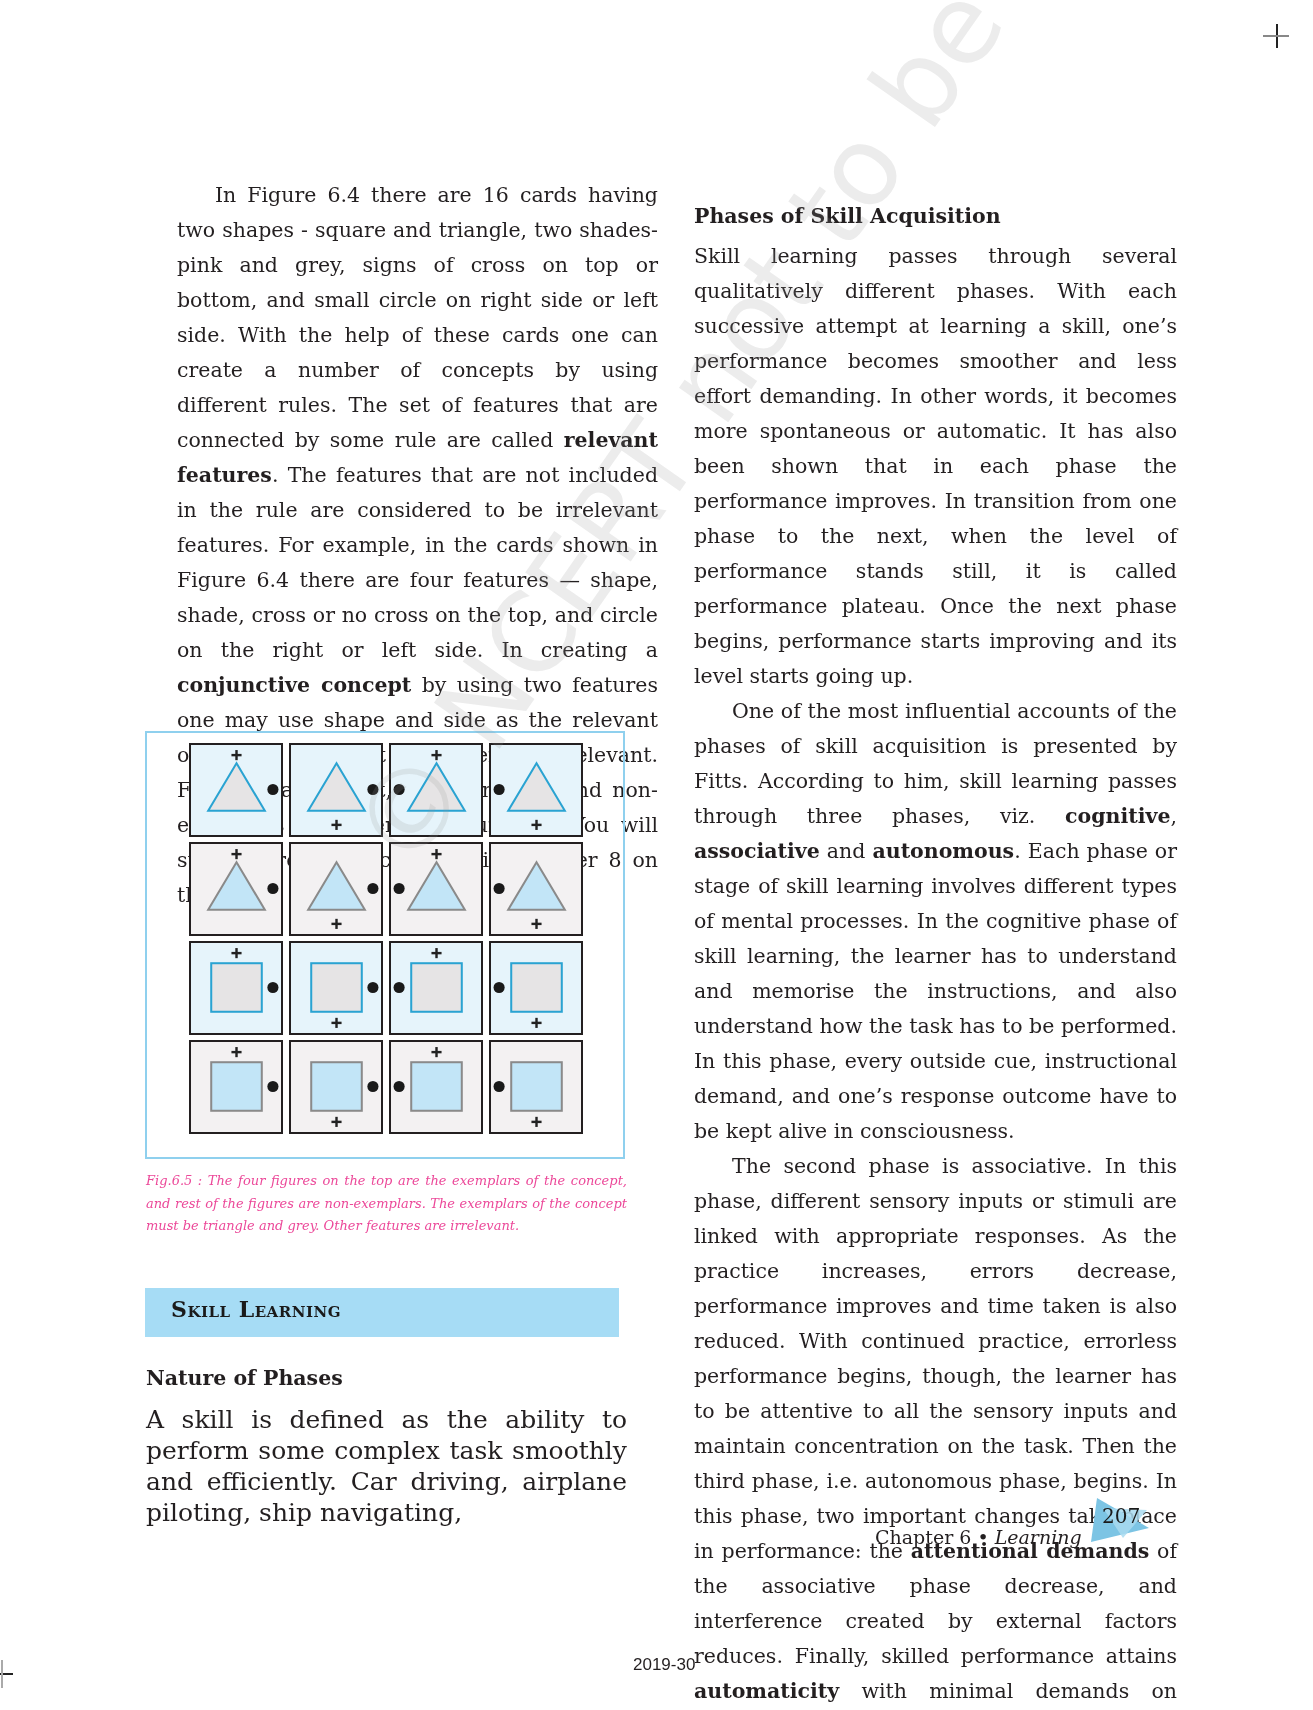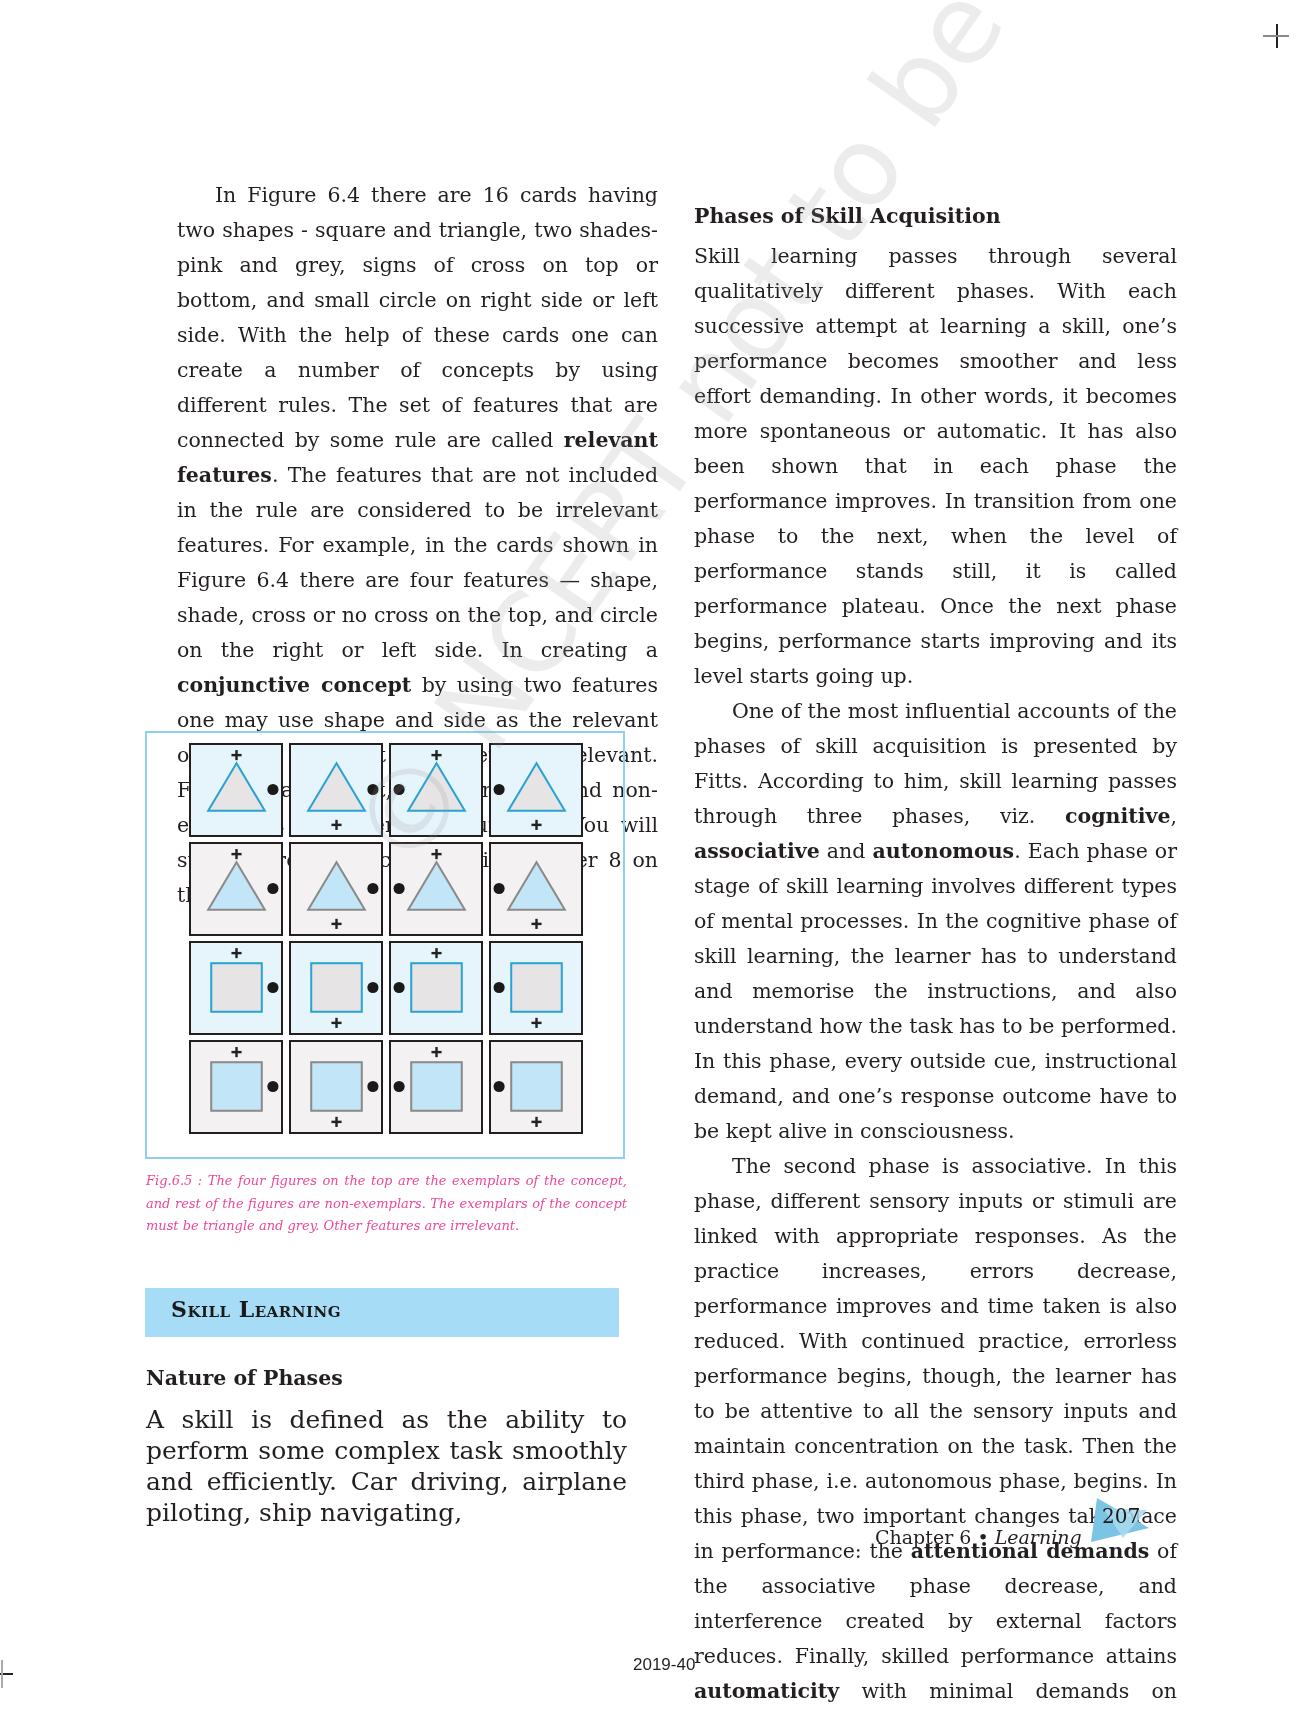--- a/index.html
+++ b/index.html
@@ -244,15 +244,15 @@
 </div>
 
 <div class="footer-chapter"><span>Chapter 6 • </span><span class="it">Learning</span></div>
 <div class="page-badge">
   <svg width="62" height="46" viewBox="0 0 62 46">
     <polygon points="8,0 60,30 2,44" fill="#7cc4e4"></polygon>
     <polygon points="14,10 58,12 34,40" fill="#a9daf0" opacity="0.85"></polygon>
   </svg>
   <span class="page-num">207</span>
 </div>
-<div class="year">2019-40</div>
+<div class="year">2019-30</div>
 
 <div class="watermark">© NCERT not to be republished</div>
 
 </body></html>

